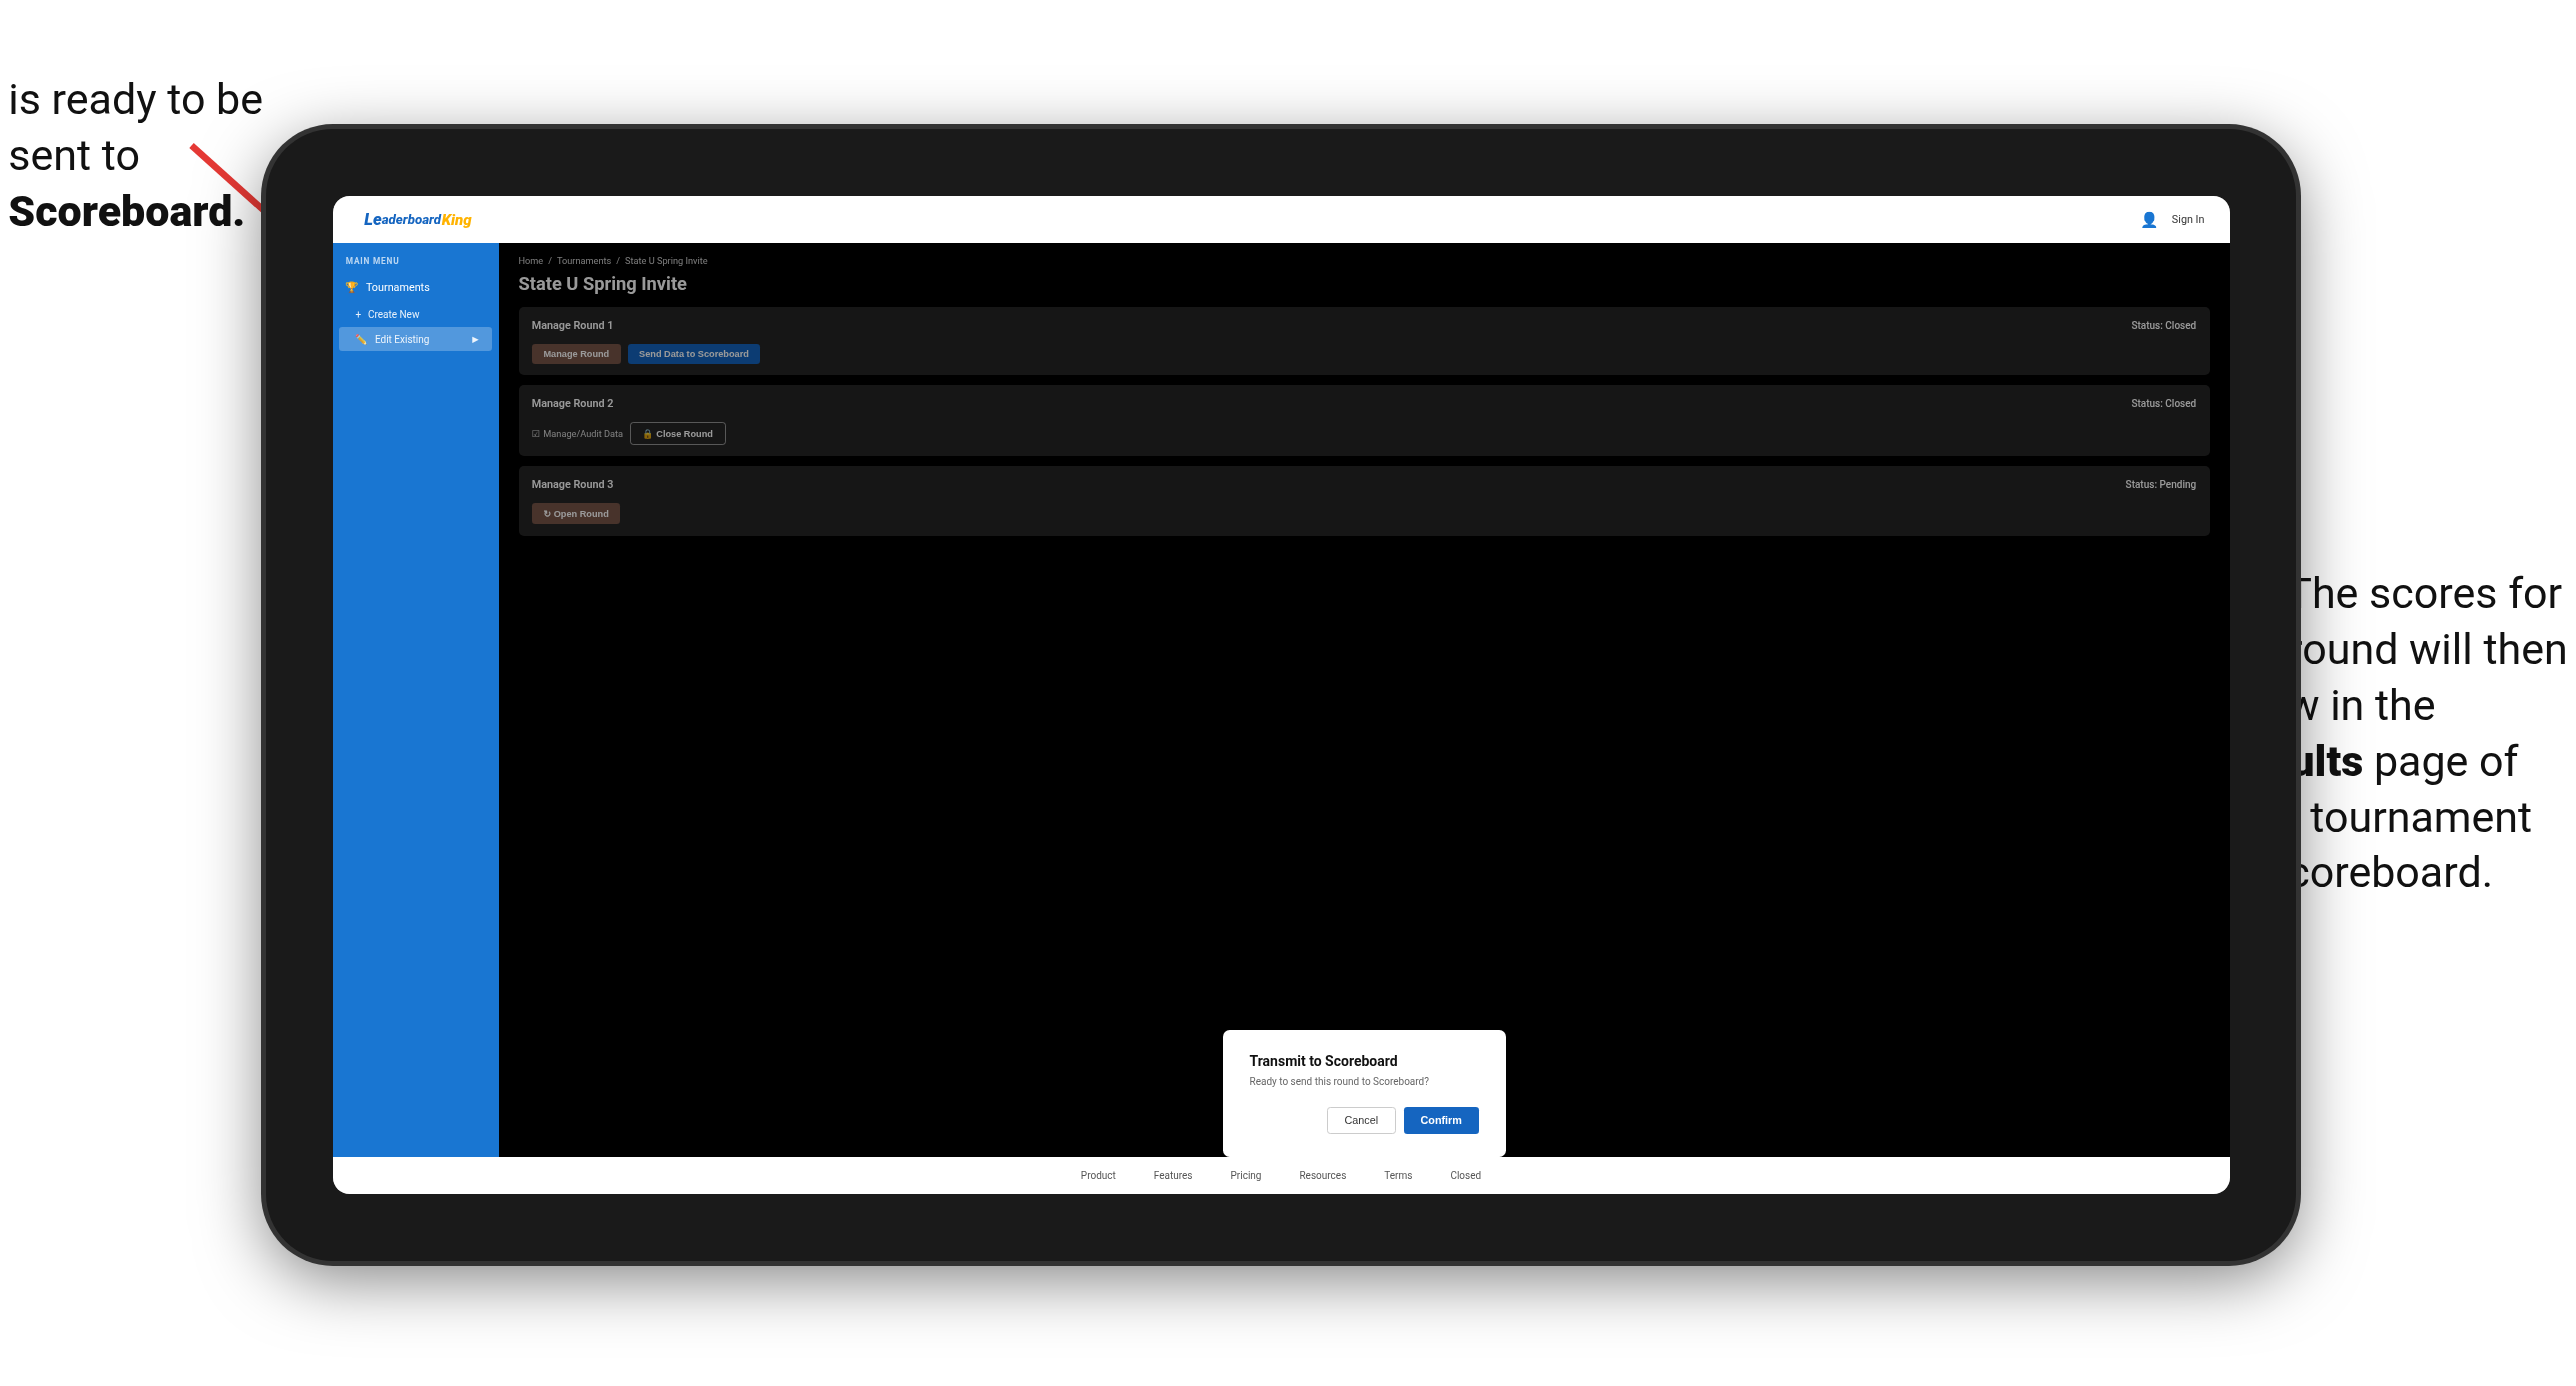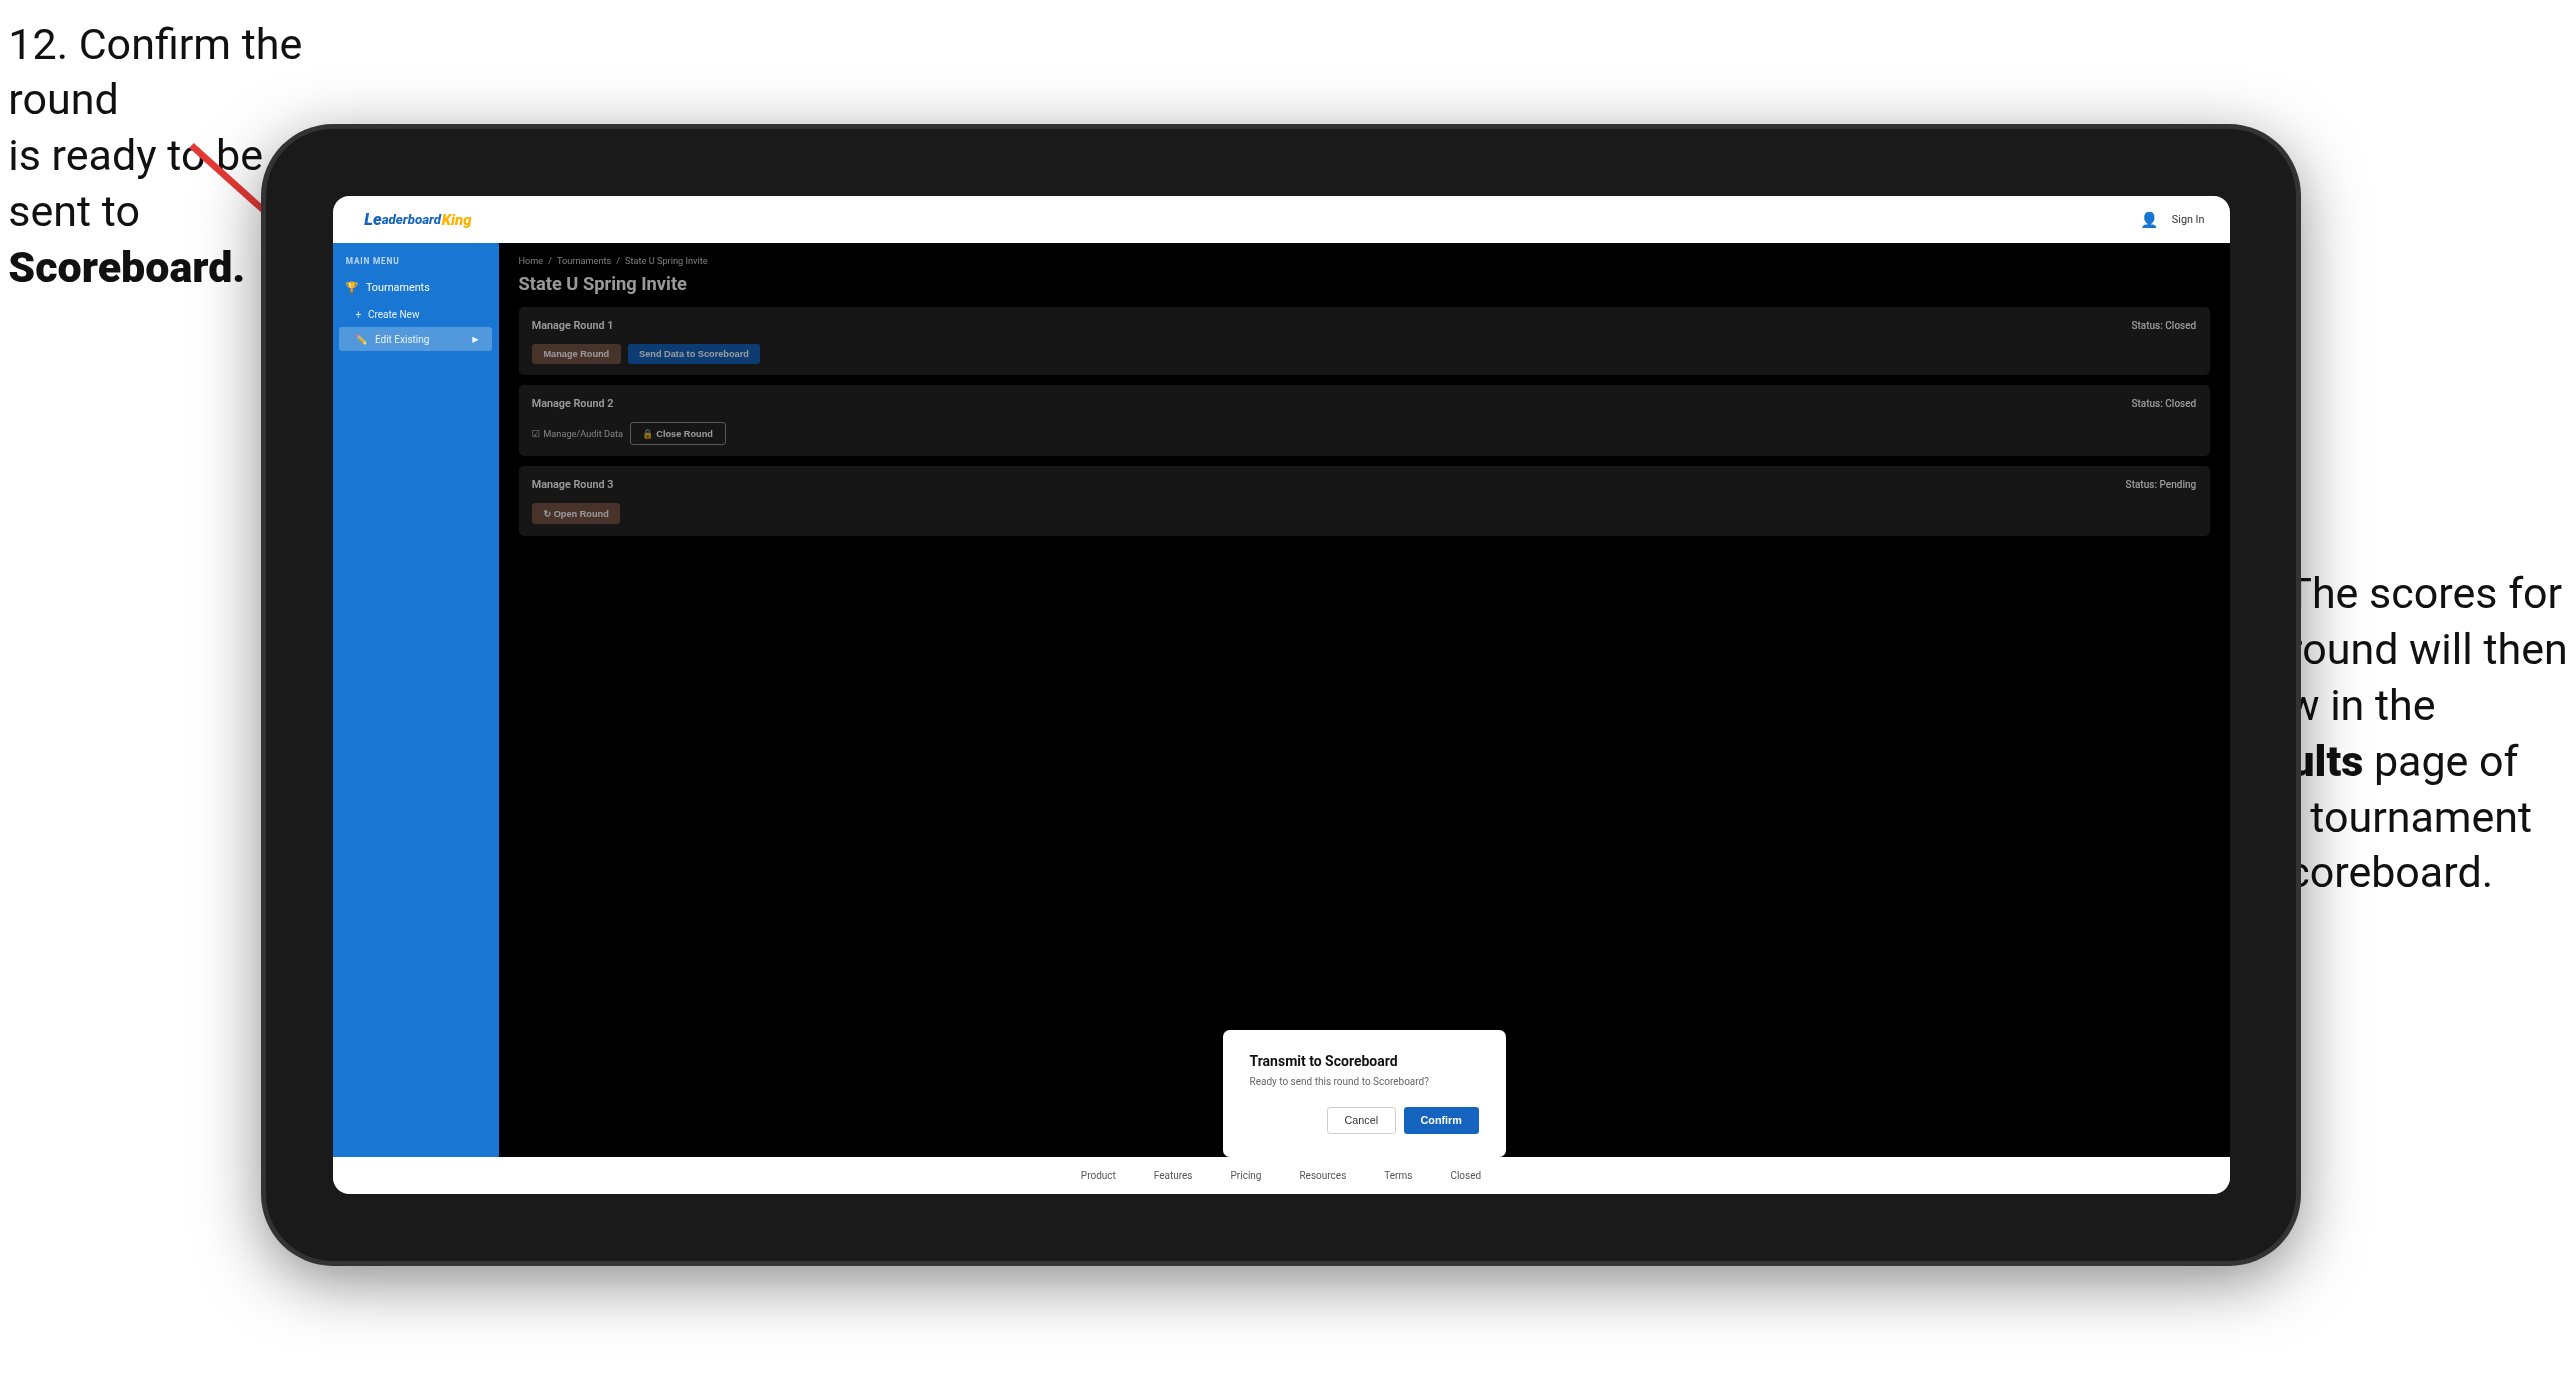--- a/index.html
+++ b/index.html
@@ -342,21 +342,21 @@
       align-items: center;
       background: #fff;
       padding: 3.3px 6.7px;
       border-radius: 3.3px;
     }
   </style>
 </head>
 <body>
 
 <div class="annotation-top">
-  <span>12. Confirm the round</span><br>
+  <br>
   <span>is ready to be sent to</span><br>
   <strong>Scoreboard.</strong>
 </div>
 
 <div class="annotation-right">
   <span>13. The scores for</span><br>
   <span>the round will then</span><br>
   <span>show in the</span><br>
   <strong>Results</strong><span> page of</span><br>
   <span>your tournament</span><br>

